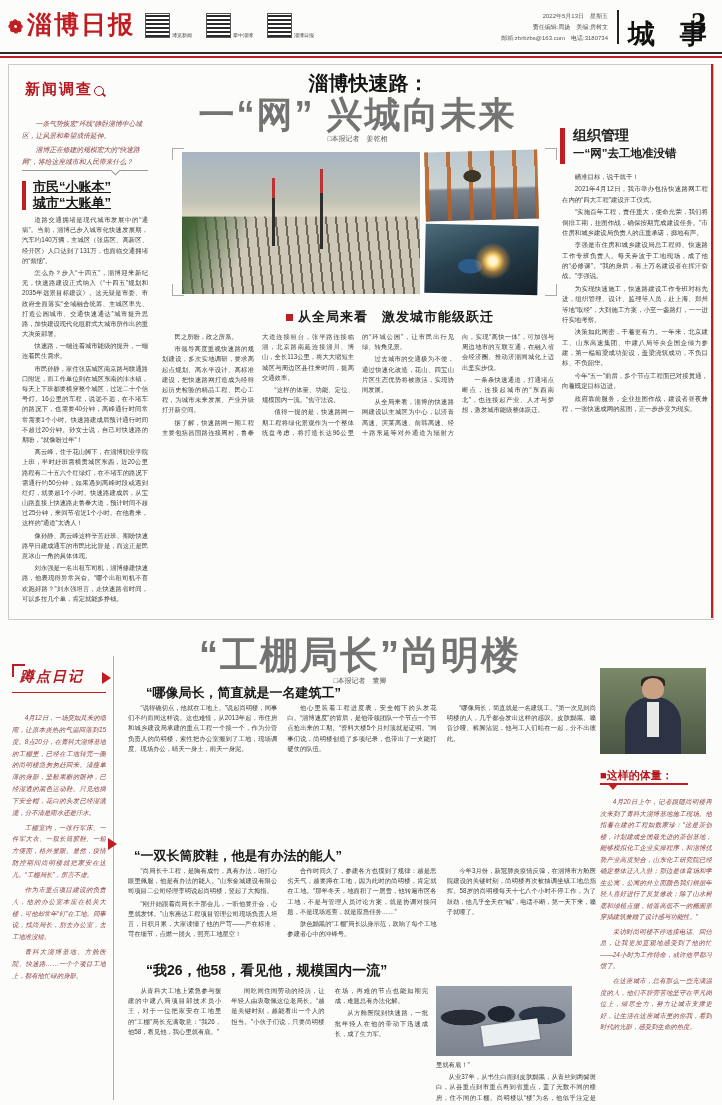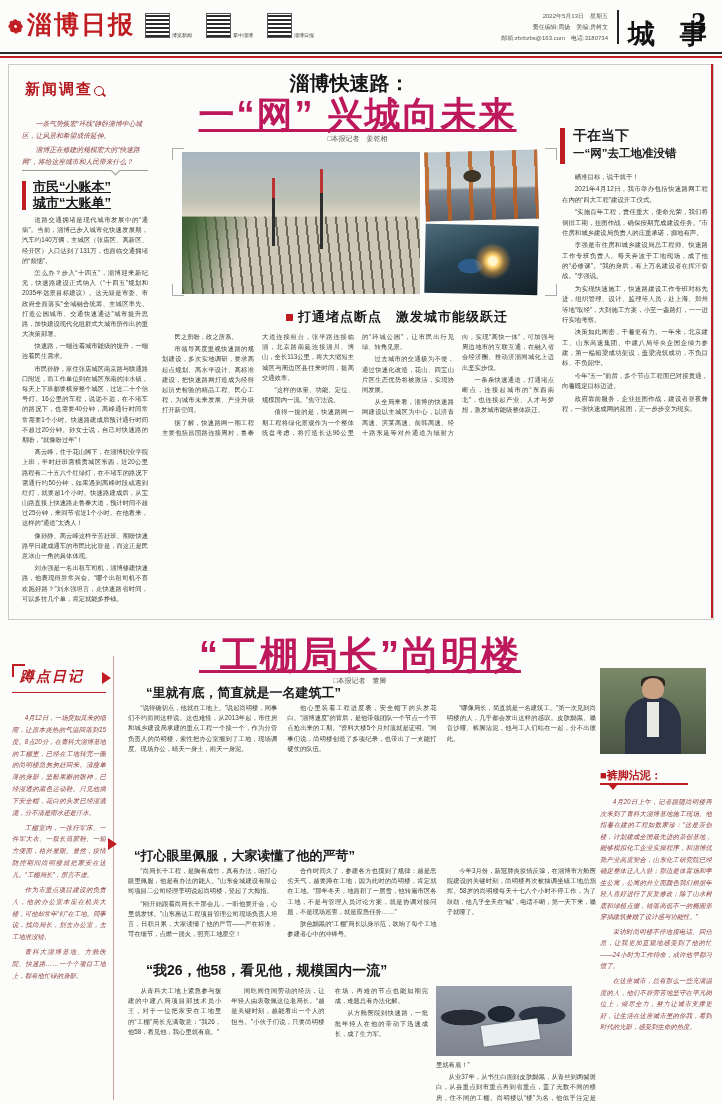--- a/index.html
+++ b/index.html
@@ -18,21 +18,21 @@
   .hdr-right{font-size:6px;color:#555;line-height:1.8;text-align:right;}
   .sec-title{font-family:"Liberation Serif","DejaVu Serif",serif;font-weight:900;font-size:27px;letter-spacing:9px;color:#111;}
   .sec-num{font-family:"Liberation Serif","DejaVu Serif",serif;font-weight:900;font-size:31px;color:#111;}
   
   .body-text{font-size:6.3px;line-height:1.62;text-align:justify;color:#3b3b3b;overflow:hidden;}
   .body-text p{margin:0 0 2px;text-indent:2em;}
   .italic-red{font-style:italic;color:#8a4242;}
   .italic-red p{margin:0 0 3px;text-indent:2em;}
   
   .kicker{font-size:20px;font-weight:900;text-align:center;color:#161616;}
-  .mainhead{font-size:36px;font-weight:900;text-align:center;letter-spacing:2px;color:#be185d;text-decoration:underline;}
+  .mainhead{font-size:36px;font-weight:900;text-align:center;letter-spacing:2px;color:#737373;}
   .byline{font-size:7px;color:#555;text-align:center;}
   .crosshead{font-size:13px;font-weight:900;color:#1a1a1a;letter-spacing:1px;}
   .subhead2{font-size:13px;font-weight:900;color:#1a1a1a;}
   .red-label{font-size:15px;font-weight:900;color:#b5191f;letter-spacing:2px;}
   .redbar{background:#bf1d22;}
   .redsq{width:7px;height:7px;background:#bf1d22;}
   .tri-right{width:0;height:0;border-top:6px solid transparent;border-bottom:6px solid transparent;border-left:9px solid #bf1d22;}
   .bracket{width:11px;height:11px;}
   .b-tl{border-left:1px solid #aaa;border-top:1px solid #aaa;}
   .b-tr{border-right:1px solid #aaa;border-top:1px solid #aaa;}
@@ -132,52 +132,52 @@
         <p>快速路，一端连着城市能级的提升，一端连着民生需求。</p>
         <p>市民孙静，家住张店城区南京路与联通路口附近，而工作单位则在城区东南的沣水镇，每天上下班都要横穿整个城区，过近二十个信号灯。16公里的车程，说远不远，在不堵车的路况下，也需要40分钟，高峰通行时间常常需要1个小时。快速路建成后预计通行时间不超过20分钟。孙女士说，自己对快速路的期盼，“就像盼过年”！</p>
         <p>高云峰，住于花山脚下，在淄博职业学院上班，平时赶班需横贯城区东西，近20公里路程有二十五六个红绿灯，在不堵车的路况下需通行约50分钟，如果遇到高峰时段或遇到红灯，就要超1个小时。快速路建成后，从宝山路直接上快速路走鲁泰大道，预计时间不超过25分钟，来回节省近1个小时。在他看来，这样的“通道”太诱人！</p>
         <p>像孙静、高云峰这样辛苦赶班、期盼快速路早日建成通车的市民比比皆是，而这正是民意冰山一角的具体体现。</p>
         <p>刘永强是一名出租车司机，淄博修建快速路，他表现得异常兴奋。“哪个出租司机不喜欢跑好路？”刘永强坦言，走快速路省时间，可以多拉几个单，肯定就能多挣钱。</p>
         <p>市民的“小账本”，紧扣着城市的“大账单”。</p>
       </div>
   </div>
 
   <div>
-    <div class="abs kicker" style="left:152px;top:70px;width:395px;text-align:center;">淄博快速路：</div>
+    <div class="abs kicker" style="left:171px;top:70px;width:395px;text-align:center;">淄博快速路：</div>
     <div class="abs mainhead" style="left:160px;top:91px;width:395px;">一“网” 兴城向未来</div>
     <div class="abs byline" style="left:160px;top:134px;width:395px;">□本报记者　姜乾相</div>
 
     <div class="abs bracket b-tl" style="left:172px;top:148px;"></div>
     <div class="abs bracket b-tr" style="left:545px;top:148px;"></div>
     <div class="abs bracket b-bl" style="left:172px;top:284px;"></div>
     <div class="abs bracket b-br" style="left:545px;top:284px;"></div>
     <div class="abs photo photo-main" style="left:182px;top:152px;width:238px;height:142px;">
       <div class="post" style="left:38%;top:18%;height:48%;"></div>
       <div class="post" style="left:58%;top:12%;height:56%;"></div>
     </div>
     <div class="abs photo photo-tr" style="left:425px;top:151px;width:113px;height:69px;transform:rotate(-1.5deg);"></div>
     <div class="abs photo photo-br" style="left:425px;top:225px;width:113px;height:69px;transform:rotate(1.2deg);"></div>
 
     <div class="abs redsq" style="left:286px;top:314px;"></div>
-    <div class="abs crosshead" style="left:298px;top:308px;">打通堵点断点　激发城市能级跃迁</div>
+    <div class="abs crosshead" style="left:298px;top:308px;">从全局来看　激发城市能级跃迁</div>
     <div class="abs body-text cols4" style="left:162px;top:332px;width:392px;height:280px;">
         <p>民之所盼，政之所系。</p>
         <p>市领导高度重视快速路的规划建设，多次实地调研，要求高起点规划、高水平设计、高标准建设，把快速路网打造成为经得起历史检验的精品工程、民心工程，为城市未来发展、产业升级打开新空间。</p>
         <p>据了解，快速路网一期工程主要包括昌国路连接周村，鲁泰大道连接桓台，张平路连接临淄，北京路南延连接淄川、博山，全长113公里，将大大缩短主城区与周边区县往来时间，提高交通效率。</p>
         <p>“这样的体量、功能、定位、规模国内一流。”焦守法说。</p>
         <p>值得一提的是，快速路网一期工程将绿化景观作为一个整体统盘考虑，将打造长达96公里的“环城公园”，让市民出行见绿、转角见景。</p>
         <p>过去城市的交通极为不便，通过快速化改造，花山、四宝山片区生态优势将被激活，实现协同发展。</p>
         <p>从全局来看，淄博的快速路网建设以主城区为中心，以济青高速、滨莱高速、前韩高速、经十路东延等对外通道为辐射方向，实现“高快一体”，可加强与周边地市的互联互通，在融入省会经济圈、推动济淄同城化上迈出坚实步伐。</p>
         <p>一条条快速通道，打通堵点断点，连接起城市的“东西南北”，也连接起产业、人才与梦想，激发城市能级整体跃迁。</p>
       </div>
   </div>
 
   <div>
     <div class="abs redbar" style="left:560px;top:128px;width:5px;height:36px;"></div>
-    <div class="abs" style="left:573px;top:127px;font-size:14px;font-weight:900;">干在当下</div>
+    <div class="abs" style="left:573px;top:127px;font-size:14px;font-weight:900;">组织管理</div>
     <div class="abs" style="left:573px;top:146px;font-size:11.5px;font-weight:900;">一“网”去工地准没错</div>
     <div class="abs body-text" style="left:562px;top:172px;width:146px;height:440px;font-size:6.4px;">
         <p>瞄准目标，说干就干！</p>
         <p>2021年4月12日，我市举办包括快速路网工程在内的“四大工程”建设开工仪式。</p>
         <p>“实施百年工程，责任重大，使命光荣，我们将倒排工期，挂图作战，确保按期完成建设任务。”市住房和城乡建设局负责人的庄重承诺，掷地有声。</p>
         <p>李强是市住房和城乡建设局总工程师、快速路工作专班负责人。每天奔波于工地现场，成了他的“必修课”。“我的身后，有上万名建设者在挥汗奋战。”李强说。</p>
         <p>为实现快速施工，快速路建设工作专班对标先进，组织管理、设计、监理等人员，赴上海、郑州等地“取经”，大到施工方案，小至一盏路灯，一一进行实地考察。</p>
         <p>决策如此周密，干着更有力。一年来，北京建工、山东高速集团、中建八局等央企国企倾力参建，第一榀箱梁成功架设，盖梁浇筑成功，不负目标、不负韶华。</p>
         <p>今年“五一”前后，多个节点工程面已对接贯通，向着既定目标迈进。</p>
         <p>政府靠前服务，企业挂图作战，建设者昼夜兼程，一张快速成网的蓝图，正一步步变为现实。</p>
@@ -194,28 +194,28 @@
     <div class="abs tri-right" style="left:102px;top:672px;"></div>
     <div class="abs" style="left:113px;top:656px;width:1px;height:444px;background:#d89c9c;"></div>
     <div class="abs tri-right" style="left:108px;top:838px;"></div>
     <div class="abs italic-red" style="left:12px;top:712px;width:94px;height:388px;font-size:6.4px;line-height:1.85;text-align:justify;overflow:hidden;">
         <p>4月12日，一场突如其来的细雨，让原本炎热的气温回落到15度。8点20分，在青科大淄博基地的工棚里，已经在工地转完一圈的尚明楼急匆匆赶回来。清瘦单薄的身影，坚毅果断的眼神，已经湿透的黑色运动鞋。只见他摘下安全帽，花白的头发已经湿漉漉，分不清是雨水还是汗水。</p>
         <p>工棚室内，一张行军床、一件军大衣、一双长筒胶鞋、一箱方便面，格外显眼。显然，疫情防控期间尚明楼就把家安在这儿。“工棚局长”，所言不虚。</p>
         <p>作为市重点项目建设的负责人，他的办公室本应在机关大楼，可他却常年“钉”在工地。同事说，找尚局长，别去办公室，去工地准没错。</p>
         <p>青科大淄博基地、方舱医院、快速路……一个个项目工地上，都有他忙碌的身影。</p>
       </div>
 
-    <div class="abs subhead2" style="left:146px;top:684px;">“里就有底，简直就是一名建筑工”</div>
+    <div class="abs subhead2" style="left:146px;top:684px;">“哪像局长，简直就是一名建筑工”</div>
     <div class="abs body-text cols3" style="left:128px;top:703px;width:468px;height:140px;">
         <p>“说得确切点，他就在工地上。”说起尚明楼，同事们不约而同这样说。这也难怪，从2013年起，市住房和城乡建设局承建的重点工程一个接一个，作为分管负责人的尚明楼，索性把办公室搬到了工地，现场调度、现场办公，晴天一身土，雨天一身泥。</p>
         <p>他心里装着工程进度表，安全帽下的头发花白。“淄博速度”的背后，是他带领团队一个节点一个节点抢出来的工期。“资料大楼5个月封顶就是证明。”同事们说，尚明楼创造了多项纪录，也带出了一支能打硬仗的队伍。</p>
         <p>“哪像局长，简直就是一名建筑工。”第一次见到尚明楼的人，几乎都会发出这样的感叹。皮肤黝黑、嗓音沙哑、裤脚沾泥，他与工人们站在一起，分不出彼此。</p>
       </div>
 
-    <div class="abs subhead2" style="left:134px;top:847px;">“打心眼里佩服，大家读懂了他的严苛”</div>
+    <div class="abs subhead2" style="left:134px;top:847px;">“一双长筒胶鞋，他是有办法的能人”</div>
     <div class="abs body-text cols3" style="left:128px;top:866px;width:468px;height:92px;">
         <p>“尚局长干工程，是胸有成竹，真有办法，咱打心眼里佩服，他是有办法的能人。”山东金城建设有限公司项目二公司经理李明说起尚明楼，竖起了大拇指。</p>
         <p>“刚开始跟着尚局长干那会儿，一听他要开会，心里就发怵。”山东惠达工程项目管理公司现场负责人坦言，日积月累，大家读懂了他的严苛——严在标准，苛在细节，点燃一团火，照亮工地星空！</p>
         <p>合作时间久了，参建各方也摸到了规律：越是恶劣天气，越要蹲在工地，因为此时的尚明楼，肯定就在工地。“那年冬天，地面积了一层雪，他转遍市区各工地，不是与管理人员讨论方案，就是协调对接问题，不是现场巡查，就是应急任务……”</p>
         <p>肤色黝黑的“工棚”局长以身示范，吹响了每个工地参建者心中的冲锋号。</p>
         <p>今年3月份，新冠肺炎疫情反弹，在淄博市方舱医院建设的关键时刻，尚明楼再次被抽调坐镇工地总指挥。58岁的尚明楼每天十七八个小时不停工作，为了鼓劲，他几乎全天在“喊”，电话不断，第一天下来，嗓子就哑了。</p>
       </div>
 
     <div class="abs subhead2" style="left:146px;top:962px;font-size:14px;">“我26，他58，看见他，规模国内一流”</div>
     <div class="abs body-text cols3" style="left:128px;top:986px;width:300px;height:112px;">
@@ -230,21 +230,21 @@
       <p class="noindent">里就有底！”</p>
       <p>从业37年，从书生白面到皮肤黝黑，从青丝到两鬓斑白，从县重点到市重点再到省重点，盖了无数不同的楼房，住不同的工棚。尚明楼以“楼”为名，他似乎注定是为“楼”而生。</p>
     </div>
 
     <div class="abs photo photo-portrait" style="left:600px;top:668px;width:106px;height:86px;">
       <div class="pp-body"></div>
       <div class="pp-shirt"></div>
       <div class="pp-hair"></div>
       <div class="pp-head"></div>
     </div>
-    <div class="abs notes-label" style="left:600px;top:768px;">■裤脚沾泥：</div>
+    <div class="abs notes-label" style="left:600px;top:768px;">■这样的体量：</div>
     <div class="abs" style="left:600px;top:783px;width:88px;height:2px;background:#bf1d22;"></div>
     <div class="abs" style="left:608px;top:784px;width:0;height:0;border-left:5px solid transparent;border-right:5px solid transparent;border-top:6px solid #bf1d22;"></div>
     <div class="abs italic-red" style="left:600px;top:796px;width:112px;height:304px;font-size:6.4px;line-height:1.8;text-align:justify;overflow:hidden;">
         <p>4月20日上午，记者跟随尚明楼再次来到了青科大淄博基地施工现场。他指着在建的工程如数家珍：“这是茶创楼，计划建成全国最先进的茶创基地，能够模拟化工企业实操程序，和淄博优势产业高度契合，山东化工研究院已经确定整体迁入入驻；那边是体育场和学生公寓，公寓的外立面颜色我们根据年轻人喜好进行了反复修改；除了山水树底和绿植点缀，错落高低不一的椭圆形穿插建筑兼顾了设计感与功能性。”</p>
         <p>采访时尚明楼不停地接电话、回信息，让我更加直观地感受到了他的忙——24小时为工作待命，或许他早都习惯了。</p>
         <p>在这座城市，总有那么一些充满温度的人，他们不辞劳苦地坚守在平凡岗位上，倾尽全力，努力让城市支撑更好，让生活在这座城市里的你我，看到时代的光影，感受到生命的热度。</p>
       </div>
   </div>
 
 </div>

